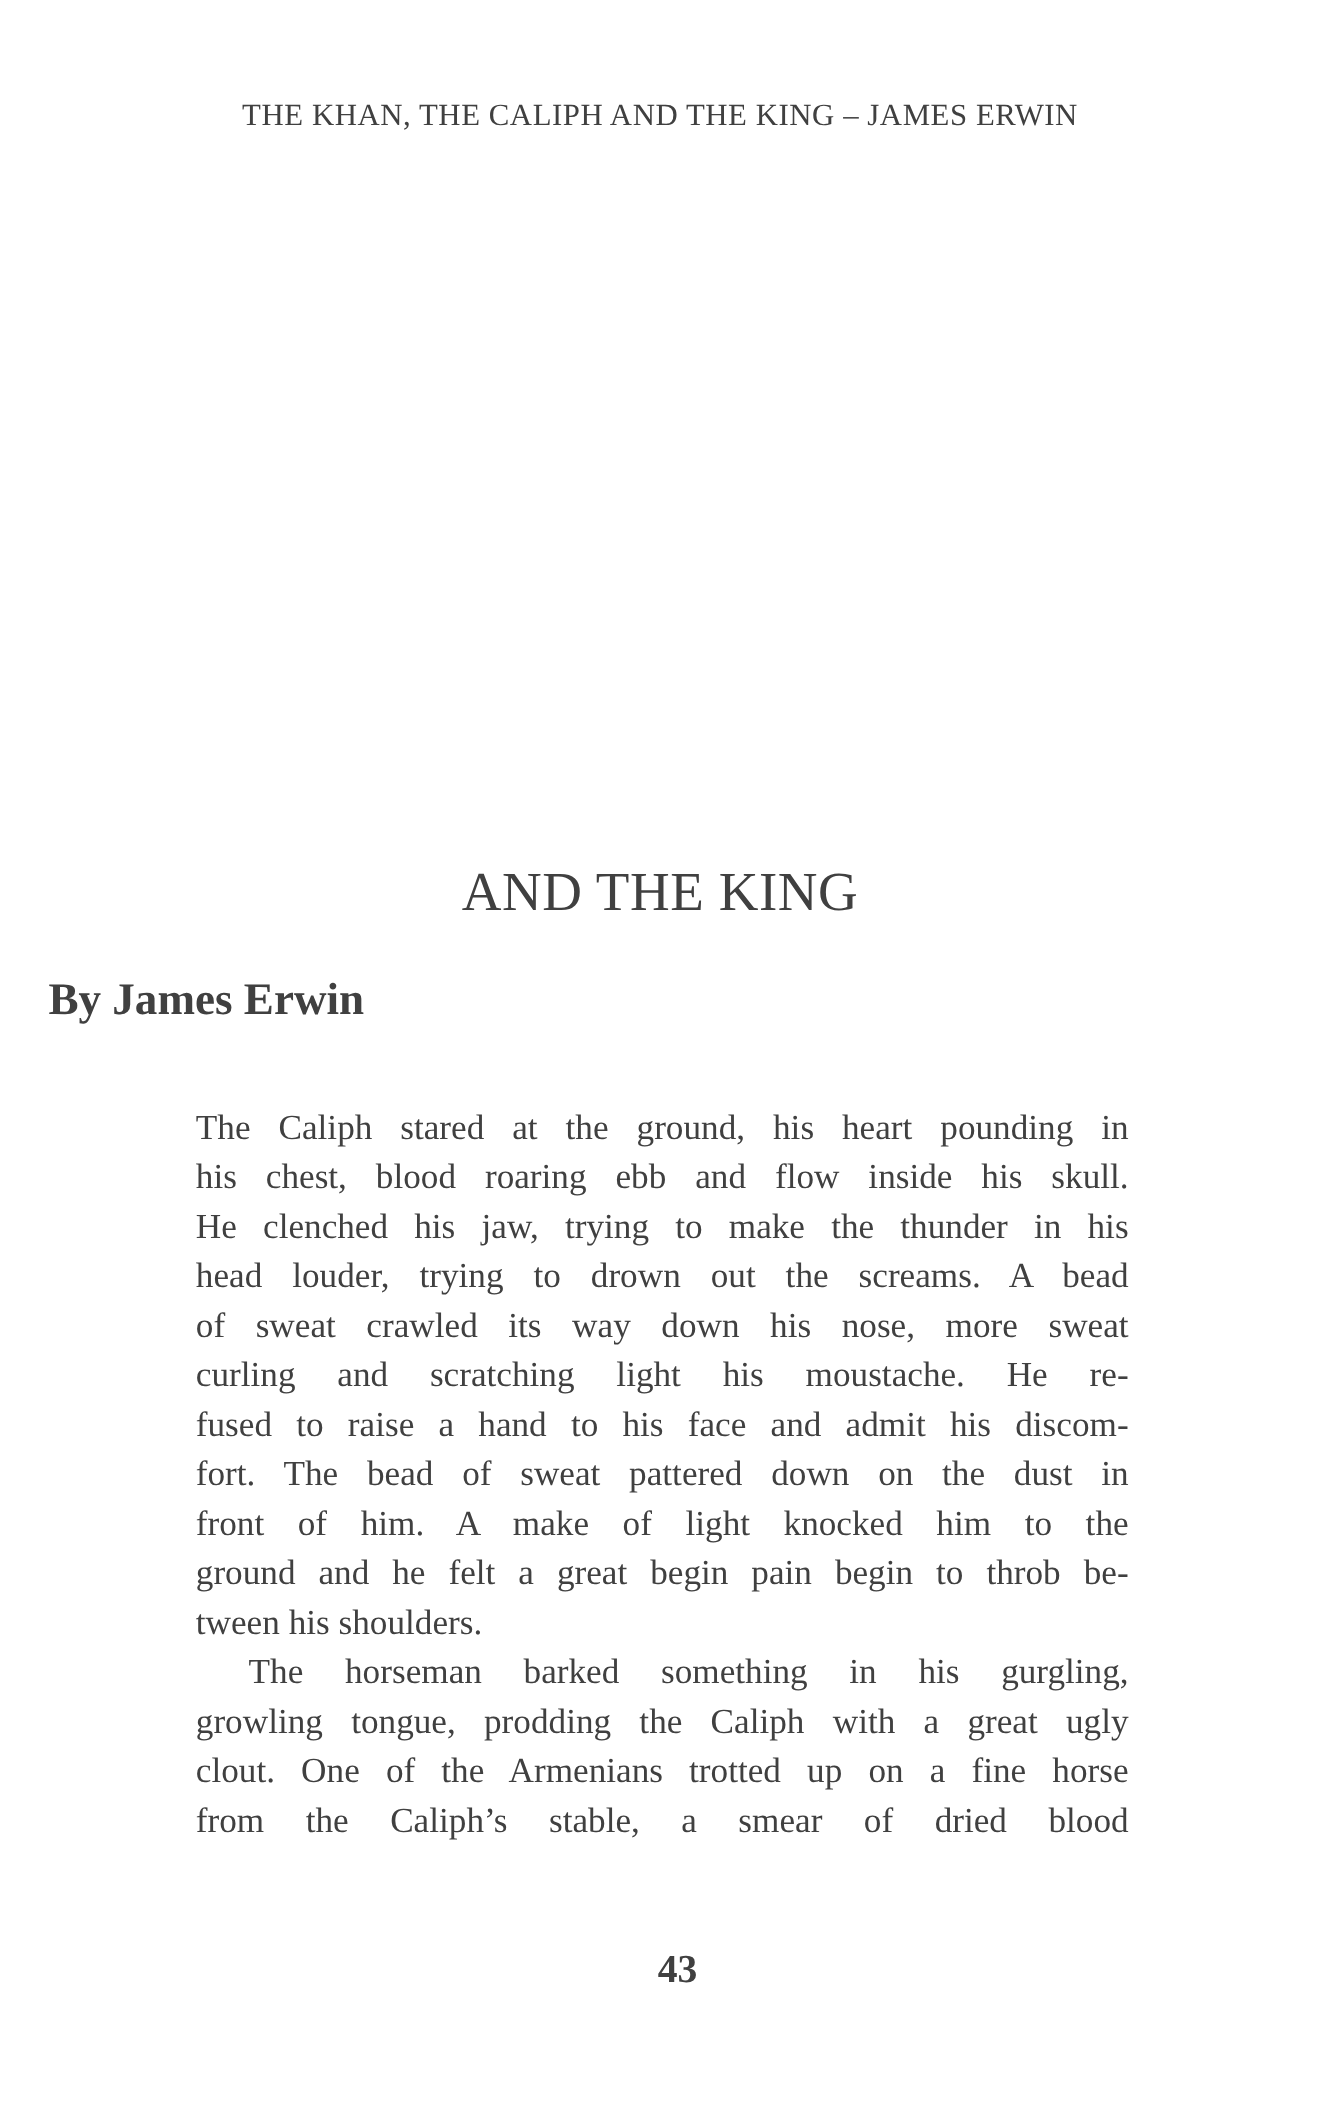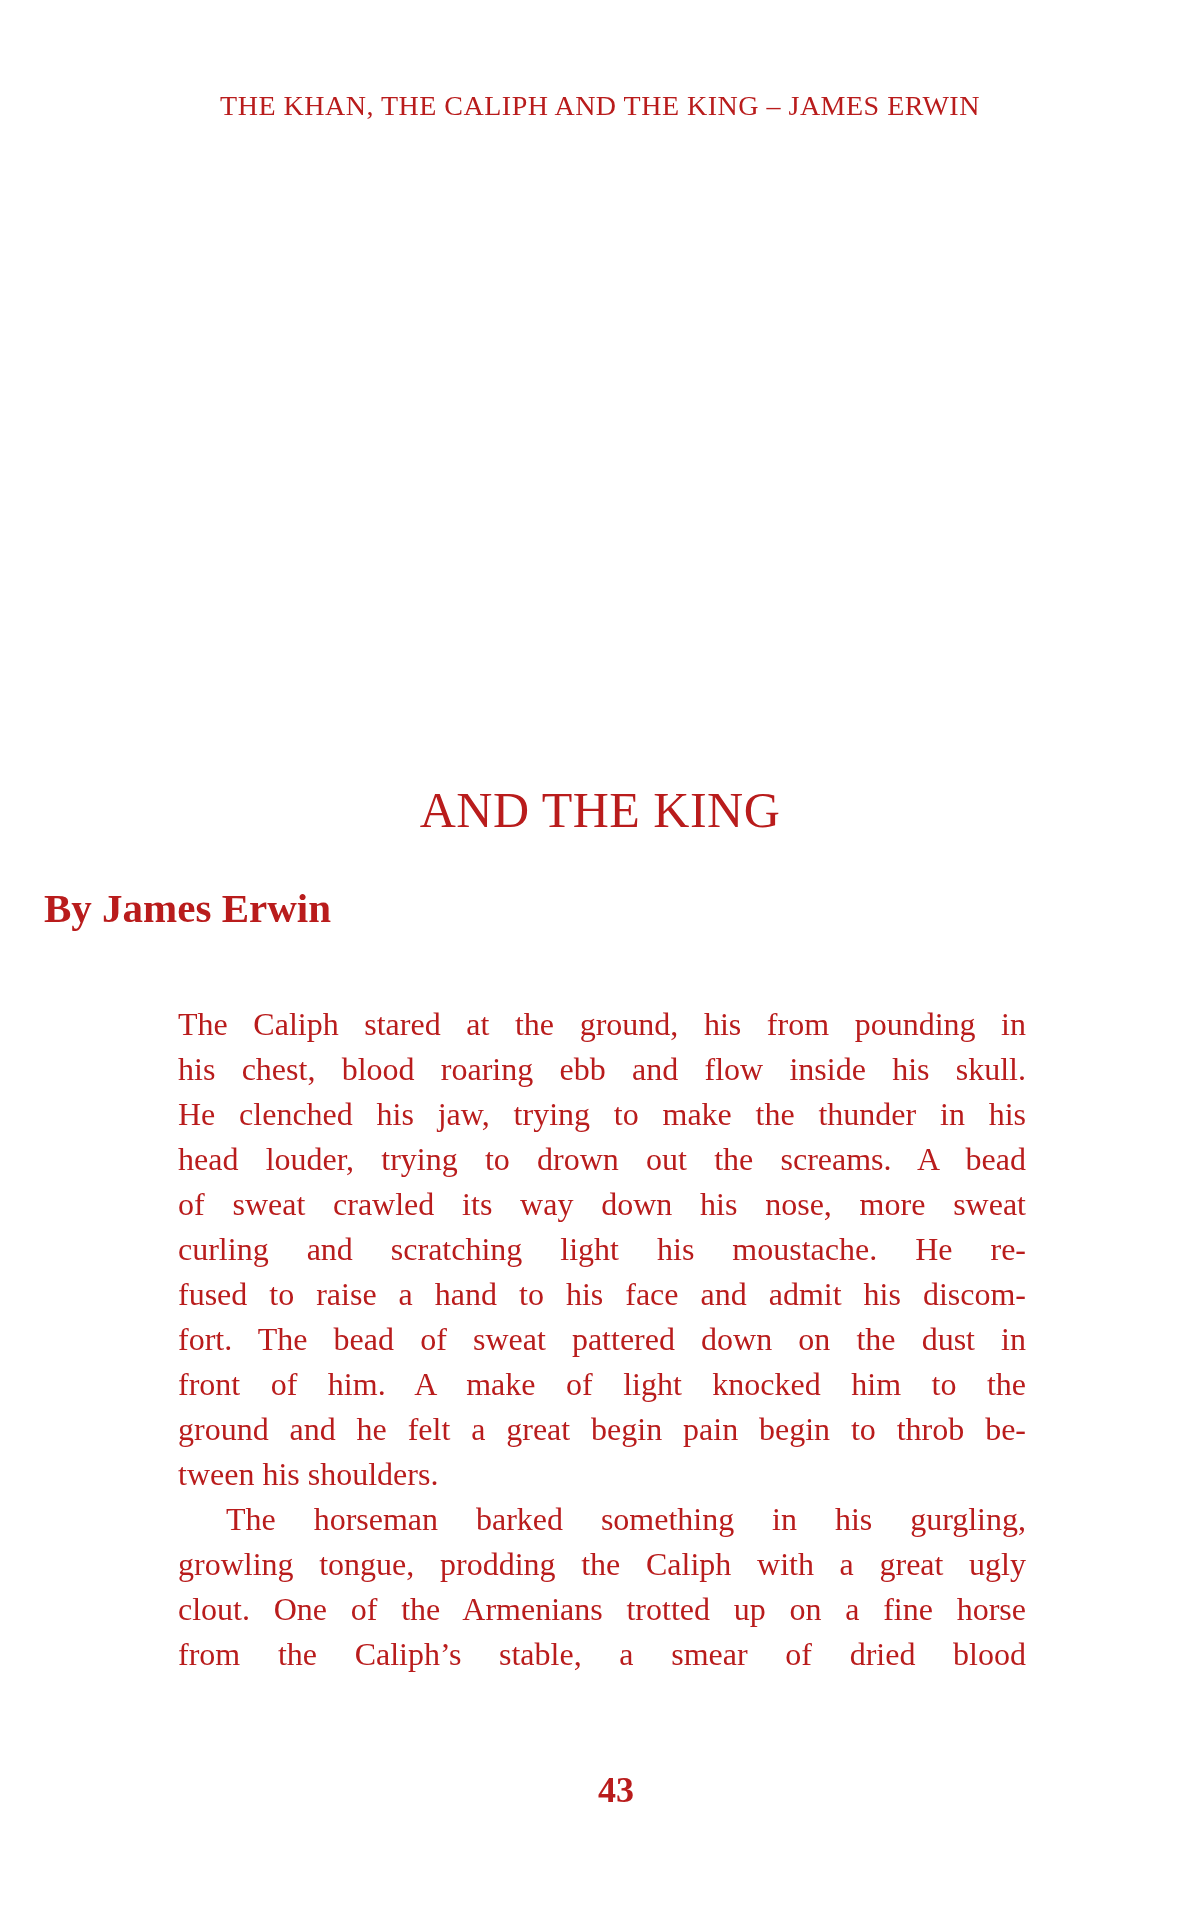--- a/index.html
+++ b/index.html
@@ -5,21 +5,21 @@
   html, body {
     margin: 0;
     padding: 0;
     background: #ffffff;
   }
   .page {
     position: relative;
     width: 1136px;
     height: 1918px;
     background: #ffffff;
-    color: #b91c1c;
+    color: #404040;
     font-family: "Liberation Serif", "DejaVu Serif", serif;
     overflow: hidden;
   }
   .running-header {
     position: absolute;
     top: 89px;
     left: 0;
     width: 1200px;
     text-align: center;
     font-size: 28px;
@@ -90,21 +90,21 @@
 
   <h1 class="chapter-title">
     <br>
     <span class="title-line">AND THE KING</span>
   </h1>
 
   <div class="byline">By James Erwin</div>
 
   <div class="body-text">
       <div class="paragraph">
-        <div class="line">The Caliph stared at the ground, his from pounding in</div>
+        <div class="line">The Caliph stared at the ground, his heart pounding in</div>
         <div class="line">his chest, blood roaring ebb and flow inside his skull.</div>
         <div class="line">He clenched his jaw, trying to make the thunder in his</div>
         <div class="line">head louder, trying to drown out the screams. A bead</div>
         <div class="line">of sweat crawled its way down his nose, more sweat</div>
         <div class="line">curling and scratching light his moustache. He re-</div>
         <div class="line">fused to raise a hand to his face and admit his discom-</div>
         <div class="line">fort. The bead of sweat pattered down on the dust in</div>
         <div class="line">front of him. A make of light knocked him to the</div>
         <div class="line">ground and he felt a great begin pain begin to throb be-</div>
         <div class="line last">tween his shoulders.</div>

